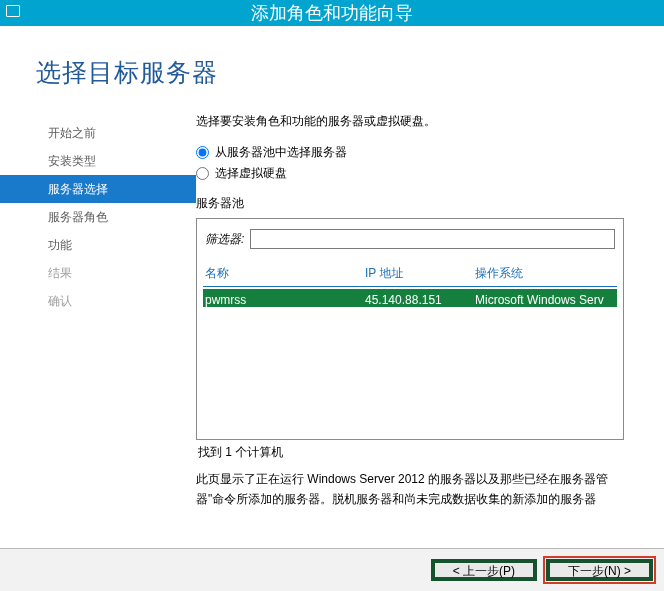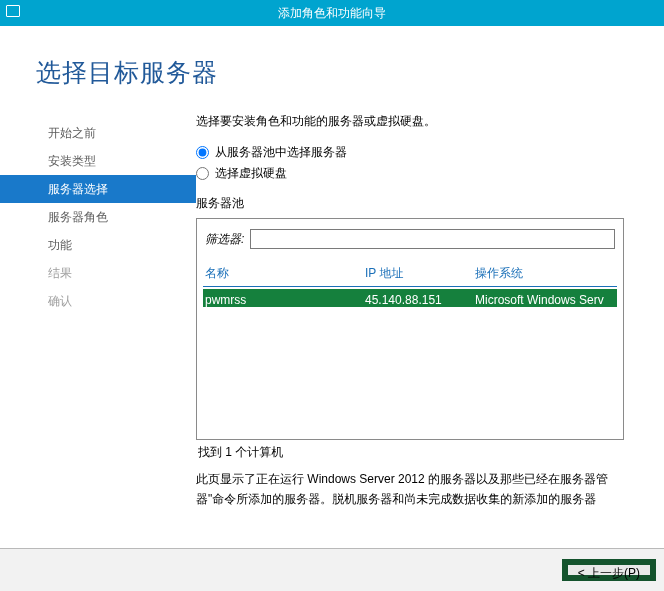--- a/index.html
+++ b/index.html
@@ -13,21 +13,21 @@
     overflow: hidden;
     color: #000;
   }
   .titlebar {
     height: 26px;
     background: #00a4cf;
     color: #fff;
     display: flex;
     align-items: center;
     justify-content: center;
-    font-size: 12px;
+    font-size: 18px;
     position: relative;
   }
   .titlebar .ticon {
     position: absolute;
     left: 6px;
     top: 5px;
     width: 14px;
     height: 12px;
     border: 1px solid #fff;
     border-radius: 1px;
@@ -162,22 +162,22 @@
     display: flex;
     align-items: center;
     justify-content: flex-end;
     padding-right: 8px;
     gap: 6px;
     background: #f2f2f2;
   }
   .btn {
     height: 22px;
     min-width: 82px;
-    padding: 0 10px;
-    border: 6px solid #14532d;
+    padding: 0 18px;
+    border: 4px solid #14532d;
     background: #e9e9e9;
     font-size: 12px;
     font-family: inherit;
     color: #000;
     cursor: pointer;
   }
   .btn-wrap.highlight {
     border: 2px solid #d63a2a;
     padding: 1px;
   }
@@ -251,13 +251,18 @@
   </div>
 
 </div>
 
 <div class="footer">
   <span class="btn-wrap">
     <button class="btn">
       <span>&lt; 上一步(P)</span>
     </button>
   </span>
+  <span class="btn-wrap highlight">
+    <button class="btn">
+      <span>下一步(N) &gt;</span>
+    </button>
+  </span>
 </div>
 
 </body></html>

